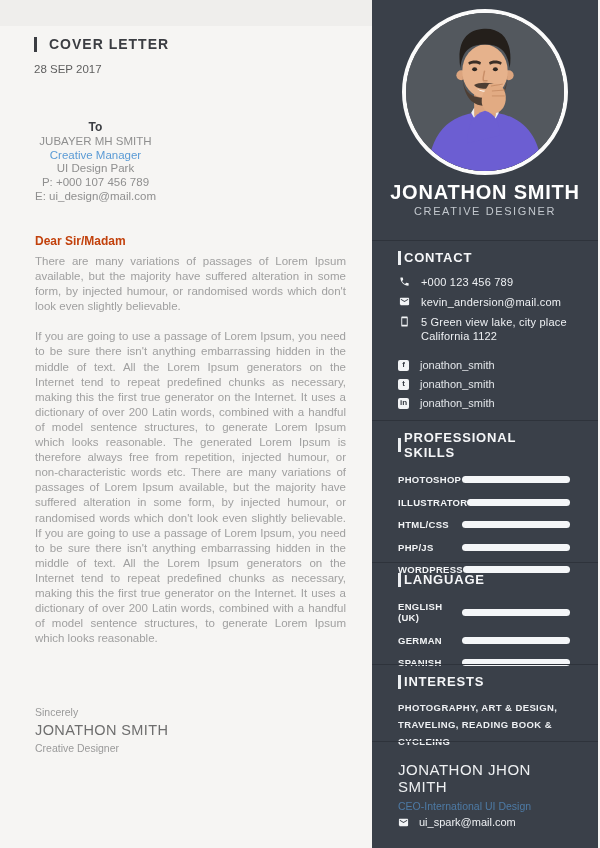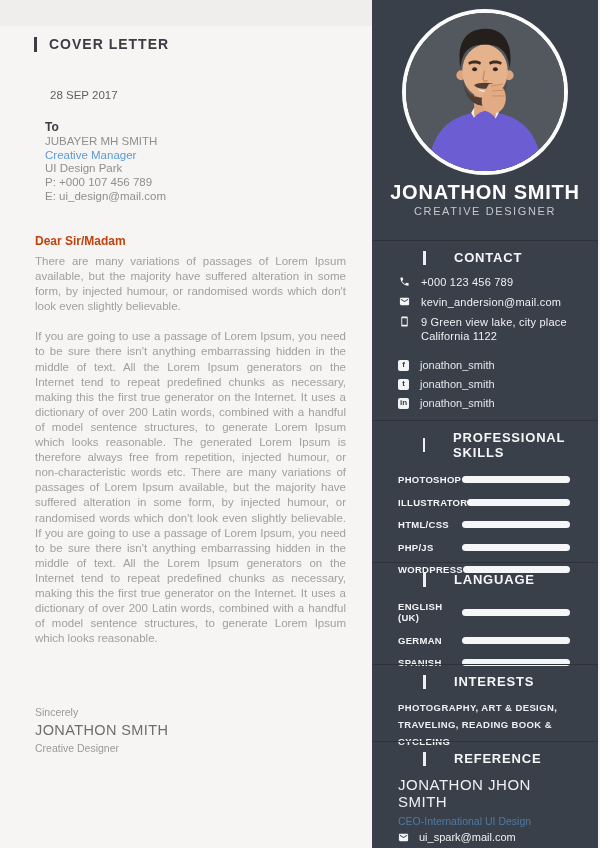--- a/index.html
+++ b/index.html
@@ -6,43 +6,43 @@
   html,body { width:600px; height:848px; }
   body { font-family:"Liberation Sans","DejaVu Sans",sans-serif; background:#f6f5f3; position:relative; overflow:hidden; }
   .page { position:absolute; inset:0; background:#f6f5f3; }
   .top-band { position:absolute; left:0; top:0; width:372px; height:26px; background:#efeeec; }
 
   
   .left { position:absolute; left:0; top:0; width:372px; height:848px; }
   .sec-title { position:absolute; left:34px; top:36px; display:flex; align-items:center; gap:12px; }
   .sec-title .bar { width:3px; height:15px; background:#3b3d42; }
   .sec-title .txt { font-size:14px; font-weight:bold; color:#3b3d42; letter-spacing:1px; }
-  .date { position:absolute; left:34px; top:89px; font-size:11.5px; color:#5f5f5f;margin-left:16px; }
-  .recipient { position:absolute; left:45px; top:121px; font-size:11.5px; line-height:13.8px; color:#8f8f8f; }
+  .date { position:absolute; left:34px; top:63px; font-size:11.5px; color:#5f5f5f; }
+  .recipient { position:absolute; left:35px; top:121px; font-size:11.5px; line-height:13.8px; color:#8f8f8f;text-align:center; }
   .recipient .to { font-weight:bold; color:#3b3d42; font-size:12px; }
   .recipient .link { color:#5b9bd5; cursor:pointer; }
   .salutation { position:absolute; left:35px; top:234px; font-size:12px; font-weight:bold; color:#c2410c; }
   .body-text { position:absolute; left:35px; top:254px; width:311px; }
   .body-text p { font-size:11.5px; line-height:15.1px; color:#a0a0a0; text-align:justify; margin-bottom:15px; }
   .signature { position:absolute; left:35px; top:706px; }
   .signature .closing { font-size:10.5px; color:#9a9a9a; }
   .signature .name { font-size:14.5px; color:#6e6e6e; letter-spacing:0.4px; margin-top:4px; }
   .signature .role { font-size:10.5px; color:#9a9a9a; margin-top:4px; }
 
   
   .sidebar { position:absolute; left:372px; top:0; width:226px; height:848px; background:#3a4049; }
   .divider { position:absolute; left:0; right:0; height:1px; background:#2e333b; }
   .photo-wrap { position:absolute; left:30px; top:9px; width:166px; height:166px; }
   .photo-ring { width:166px; height:166px; border-radius:50%; border:4px solid #fbfbfb; overflow:hidden; background:#575b61; }
   .photo-ring svg { display:block; width:158px; height:158px; }
   .profile-name { position:absolute; left:0; right:0; top:181px; text-align:center; font-size:20px; font-weight:bold; color:#ffffff; letter-spacing:0.8px; }
   .profile-title { position:absolute; left:0; right:0; top:205px; text-align:center; font-size:11px; color:#c3c8ce; letter-spacing:1.6px; }
 
   .sb-sec { position:absolute; left:26px; right:28px; }
-  .sb-head { display:flex; align-items:center; gap:28px; margin-bottom:10px;margin-left:25px; }
+  .sb-head { display:flex; align-items:center; gap:3px; margin-bottom:10px; }
   .sb-head .bar { width:3px; height:14px; background:#eceff2; }
   .sb-head .txt { font-size:13px; font-weight:bold; color:#f5f6f8; letter-spacing:0.8px; }
 
   .c-row { display:flex; align-items:flex-start; gap:11px; margin-bottom:6px; font-size:11px; color:#eef0f3; }
   .c-row .ic { width:12px; flex:0 0 12px; display:flex; justify-content:center; padding-top:1px; }
   .c-row .val { line-height:14px; letter-spacing:0.2px; }
   .c-gap { height:10px; }
   .soc-row { display:flex; align-items:center; gap:11px; margin-bottom:7px; font-size:11px; color:#e2e5e9; }
   .soc-badge { width:11px; height:11px; border-radius:2px; background:#f2f4f6; color:#343a42; font-size:8px; font-weight:bold; display:flex; align-items:center; justify-content:center; line-height:1; }
 
@@ -161,21 +161,21 @@
         </span>
         <span class="val">kevin_andersion@mail.com</span>
       </div>
       <div class="c-row">
         <span class="ic">
           <svg width="11" height="11" viewBox="0 0 24 24" fill="#f2f4f6">
               <path d="M17 1.01L7 1c-1.1 0-2 .9-2 2v18c0 1.1.9 2 2 2h10c1.1 0 2-.9 2-2V3c0-1.1-.9-1.99-2-1.99zM17 19H7V5h10v14z"></path>
             </svg>
         </span>
         <span class="val">
-          <span>9 Green view lake, city place</span><br>
+          <span>5 Green view lake, city place</span><br>
           <span>California 1122</span>
         </span>
       </div>
       <div class="c-gap"></div>
       <div class="soc-row">
         <span class="soc-badge">f</span>
         <span>jonathon_smith</span>
       </div>
       <div class="soc-row">
         <span class="soc-badge">t</span>
@@ -243,24 +243,20 @@
       <div class="sb-head">
         <span class="bar"></span>
         <span class="txt">INTERESTS</span>
       </div>
       <div class="interests-text">PHOTOGRAPHY, ART &amp; DESIGN, TRAVELING, READING BOOK &amp; CYCLEING</div>
     </div>
 
     <div class="divider" style="top:741px"></div>
 
     <div class="sb-sec" style="top:751px">
-      <div class="sb-head" style="margin-bottom:0">
-        <span class="bar"></span>
-        <span class="txt">REFERENCE</span>
-      </div>
       <div class="ref-name">JONATHON JHON SMITH</div>
       <div class="ref-title">CEO-International UI Design</div>
       <div class="ref-email">
         <span style="display:flex">
           <svg width="11" height="11" viewBox="0 0 24 24" fill="#f2f4f6">
               <path d="M20 4H4c-1.1 0-1.99.9-1.99 2L2 18c0 1.1.9 2 2 2h16c1.1 0 2-.9 2-2V6c0-1.1-.9-2-2-2zm0 4l-8 5-8-5V6l8 5 8-5v2z"></path>
             </svg>
         </span>
         <span>ui_spark@mail.com</span>
       </div>

